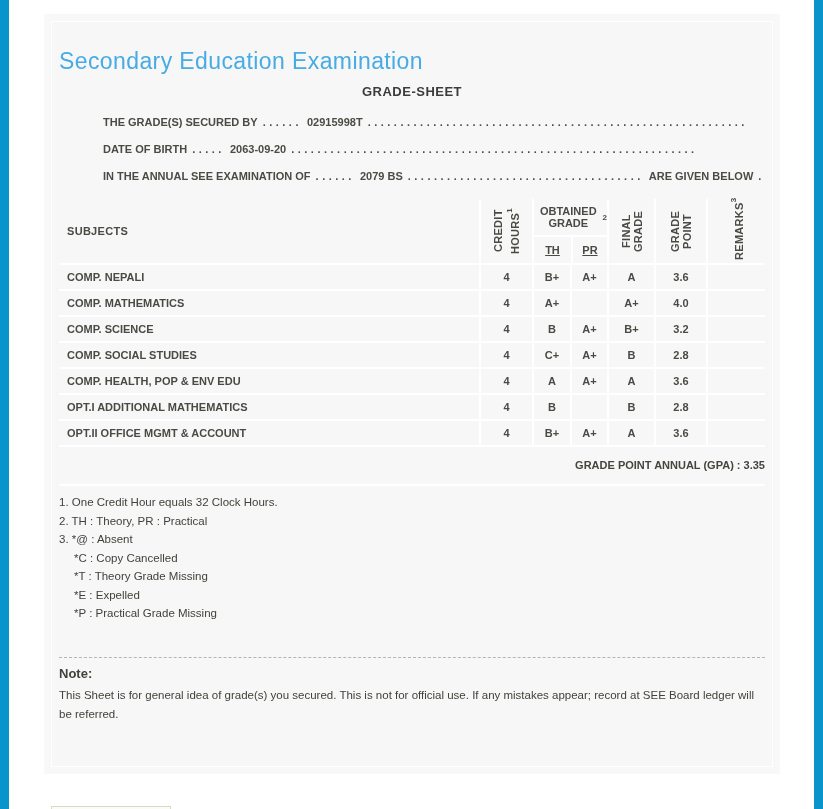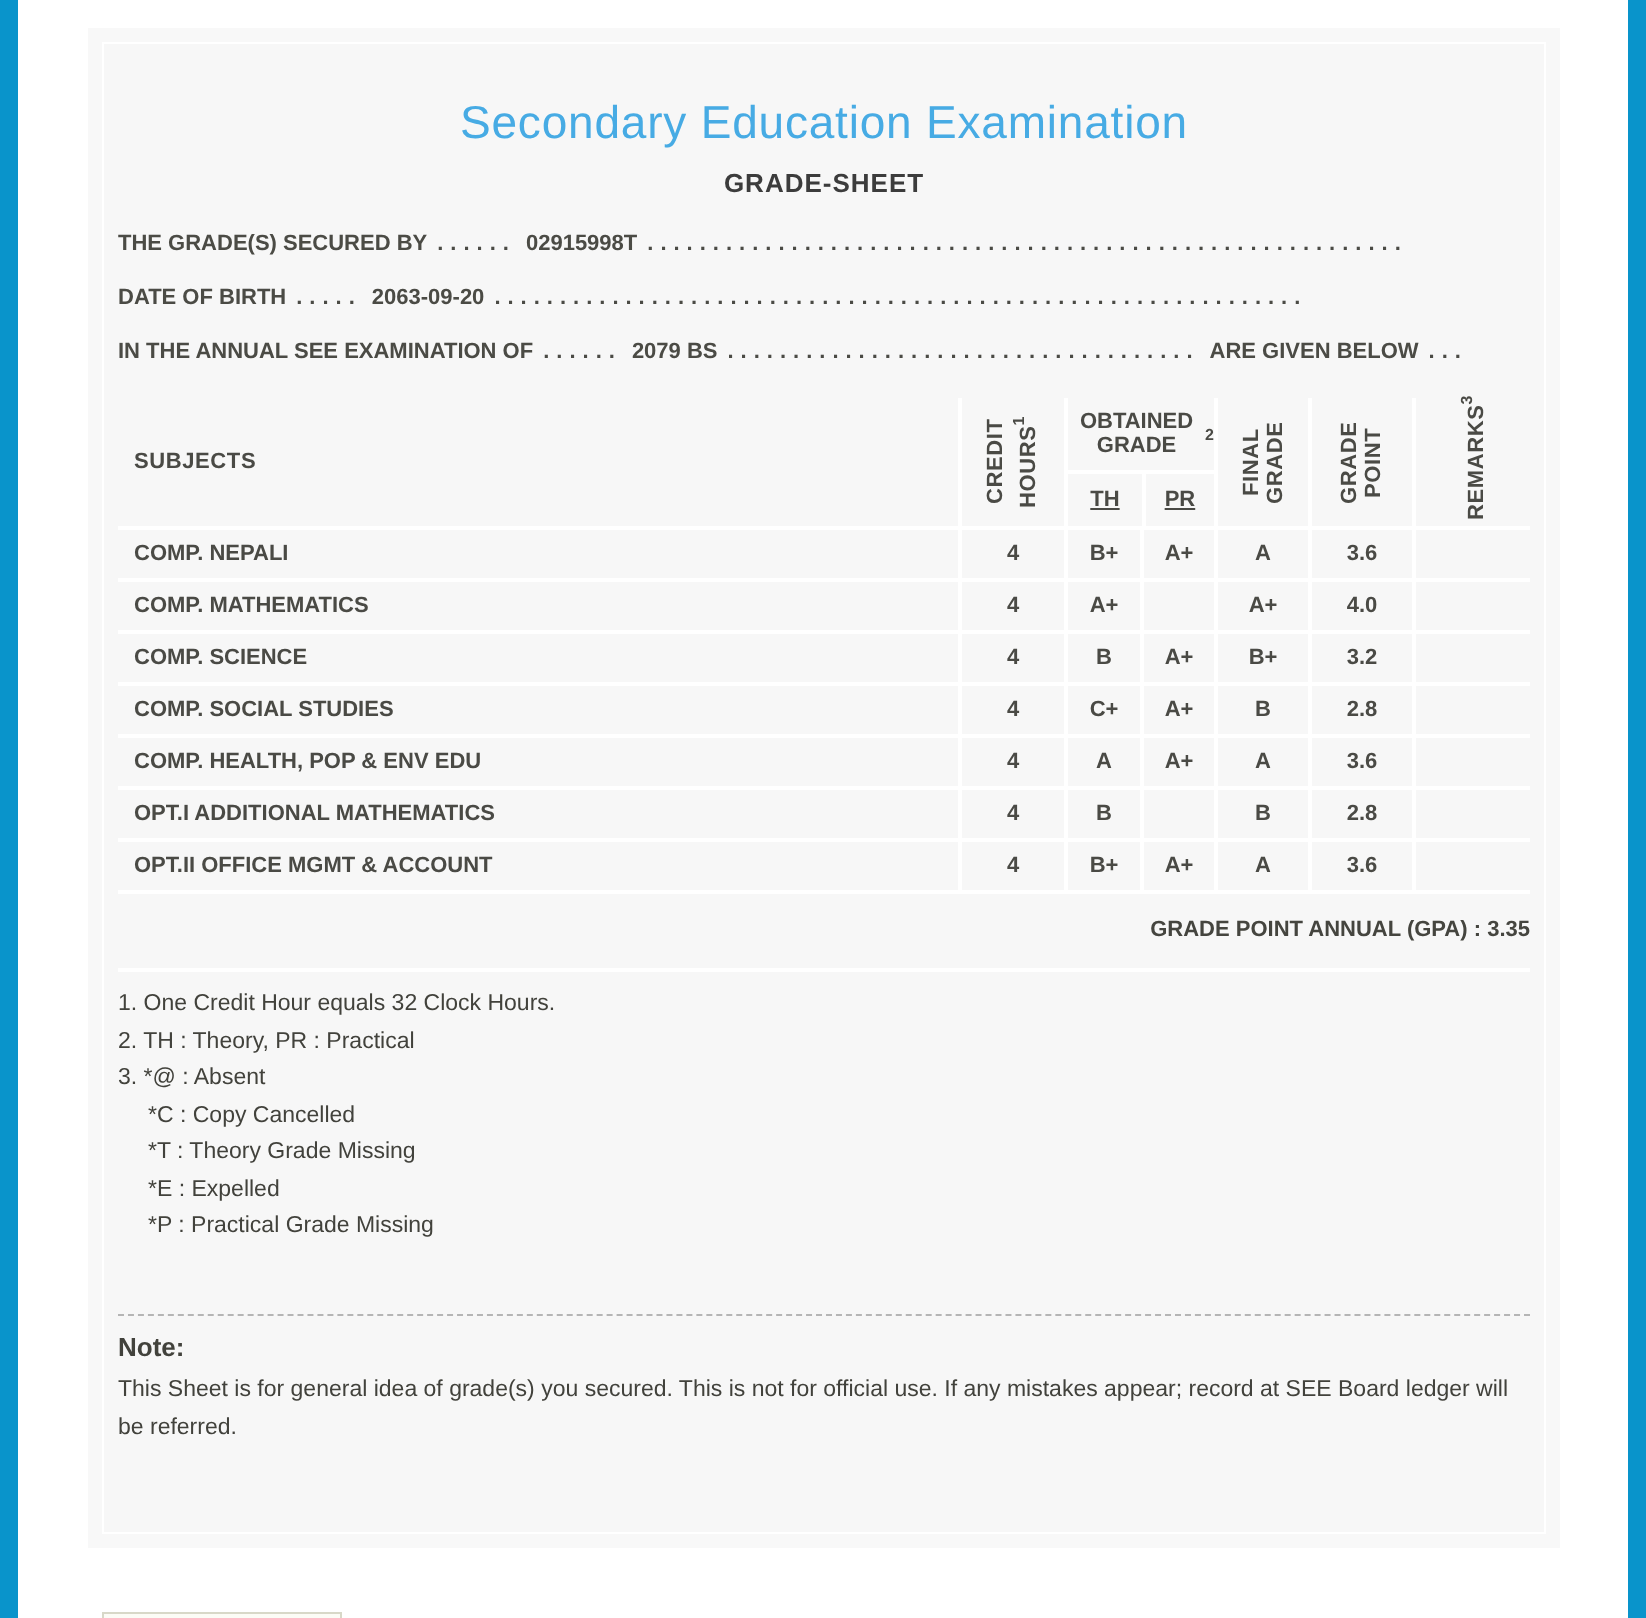--- a/index.html
+++ b/index.html
@@ -17,29 +17,29 @@
   .panel {
     position:absolute; left:44px; top:14px; width:736px;
     background:#f8f8f8; padding:7px;
   }
   .sheet {
     border:1px solid #ffffff; background:#f7f7f7;
     padding:26px 7px 42px 7px;
   }
 
   .title {
-    margin:0; text-align:center; font-size:23px; font-weight:400;
+    margin:0; font-size:23px; font-weight:400;
     color:#47abe4; letter-spacing:0.4px;
   }
   .subtitle {
     margin:9px 0 0; text-align:center; font-size:13px; font-weight:700;
     color:#3c3c3c; letter-spacing:0.5px;
   }
 
-  .info-lines { margin-top:17px; }
+  .info-lines { margin-top:17px;margin-left:44px; }
   .info-line {
     font-size:11px; font-weight:700; color:#4b4b45;
     white-space:nowrap; overflow:hidden; margin-top:14px; line-height:13px;
   }
   .dots { letter-spacing:3.5px; margin:0 5px; color:#4b4b45; }
 
   table.grade-table {
     margin-top:16px; border-collapse:collapse; width:706px; table-layout:fixed;
   }
   .grade-table th, .grade-table td { padding:0; font-size:11px; color:#4a4a45; }

